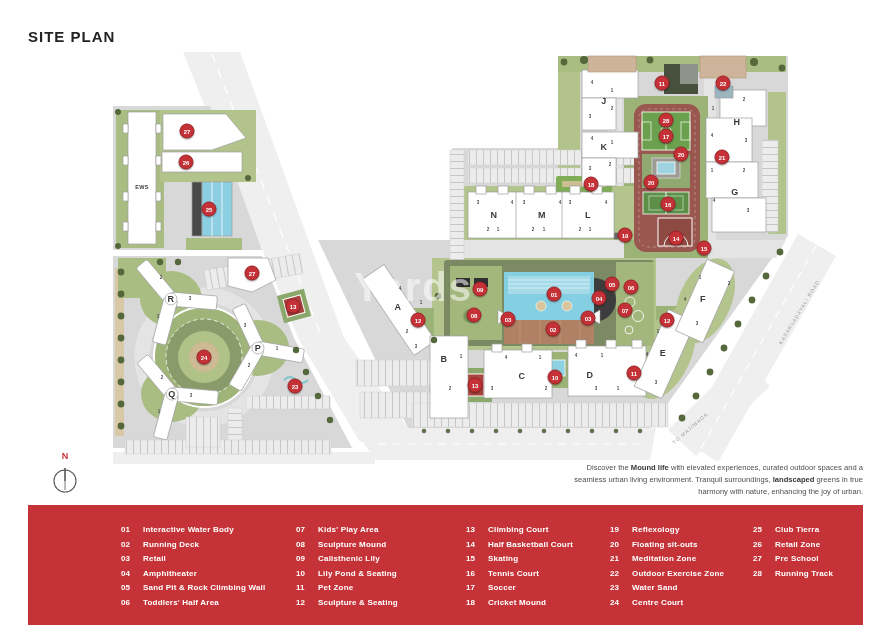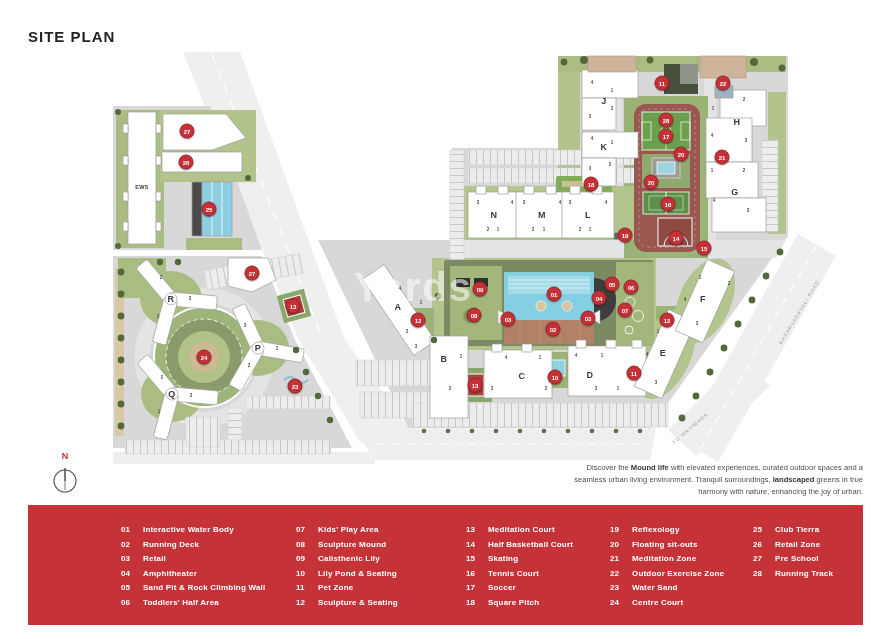--- a/index.html
+++ b/index.html
@@ -479,41 +479,41 @@
           <div class="ll">Pet Zone</div>
         </div>
         <div class="lrow">
           <div class="ln">12</div>
           <div class="ll">Sculpture &amp; Seating</div>
         </div>
       </div>
       <div class="lcol" style="left: 438px;">
         <div class="lrow">
           <div class="ln">13</div>
-          <div class="ll">Meditation Court</div>
+          <div class="ll">Climbing Court</div>
         </div>
         <div class="lrow">
           <div class="ln">14</div>
           <div class="ll">Half Basketball Court</div>
         </div>
         <div class="lrow">
           <div class="ln">15</div>
           <div class="ll">Skating</div>
         </div>
         <div class="lrow">
           <div class="ln">16</div>
           <div class="ll">Tennis Court</div>
         </div>
         <div class="lrow">
           <div class="ln">17</div>
           <div class="ll">Soccer</div>
         </div>
         <div class="lrow">
           <div class="ln">18</div>
-          <div class="ll">Square Pitch</div>
+          <div class="ll">Cricket Mound</div>
         </div>
       </div>
       <div class="lcol" style="left: 582px;">
         <div class="lrow">
           <div class="ln">19</div>
           <div class="ll">Reflexology</div>
         </div>
         <div class="lrow">
           <div class="ln">20</div>
           <div class="ll">Floating sit-outs</div>

